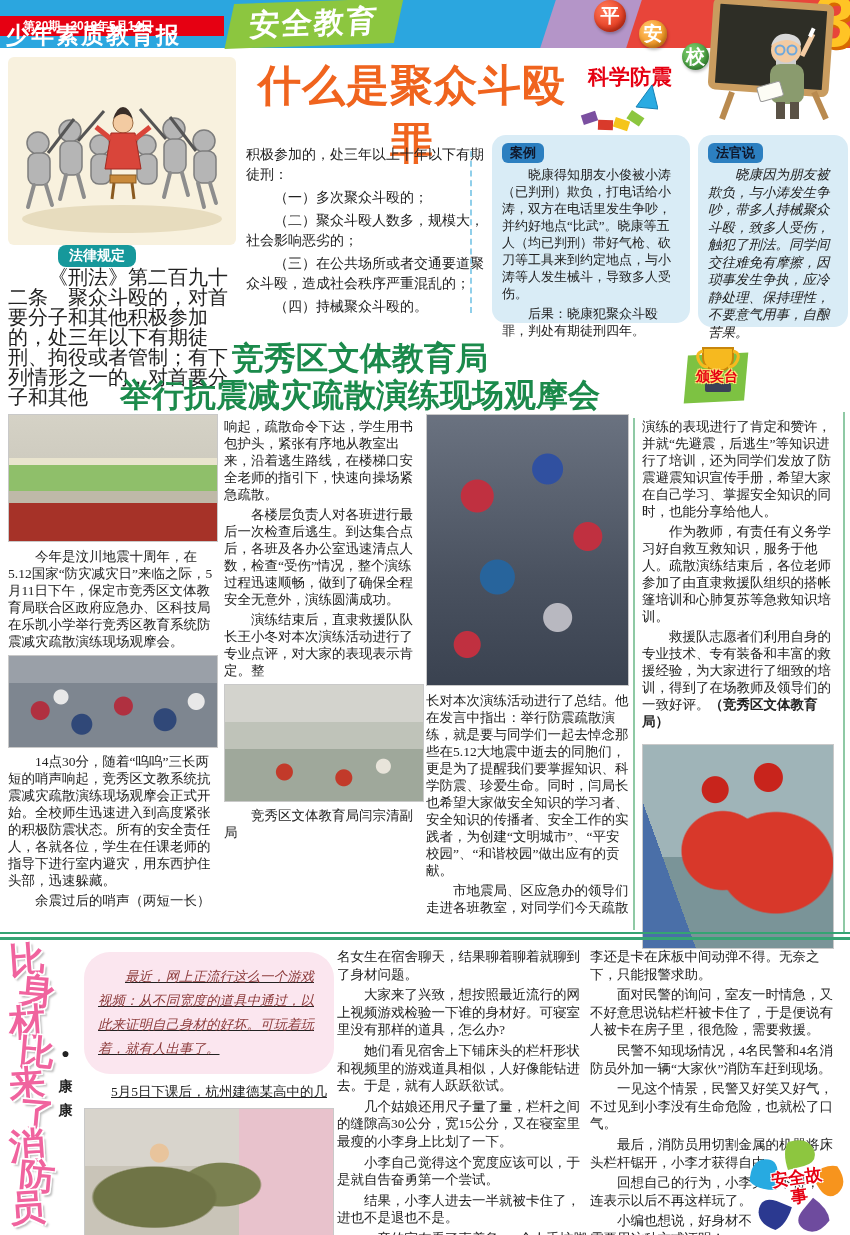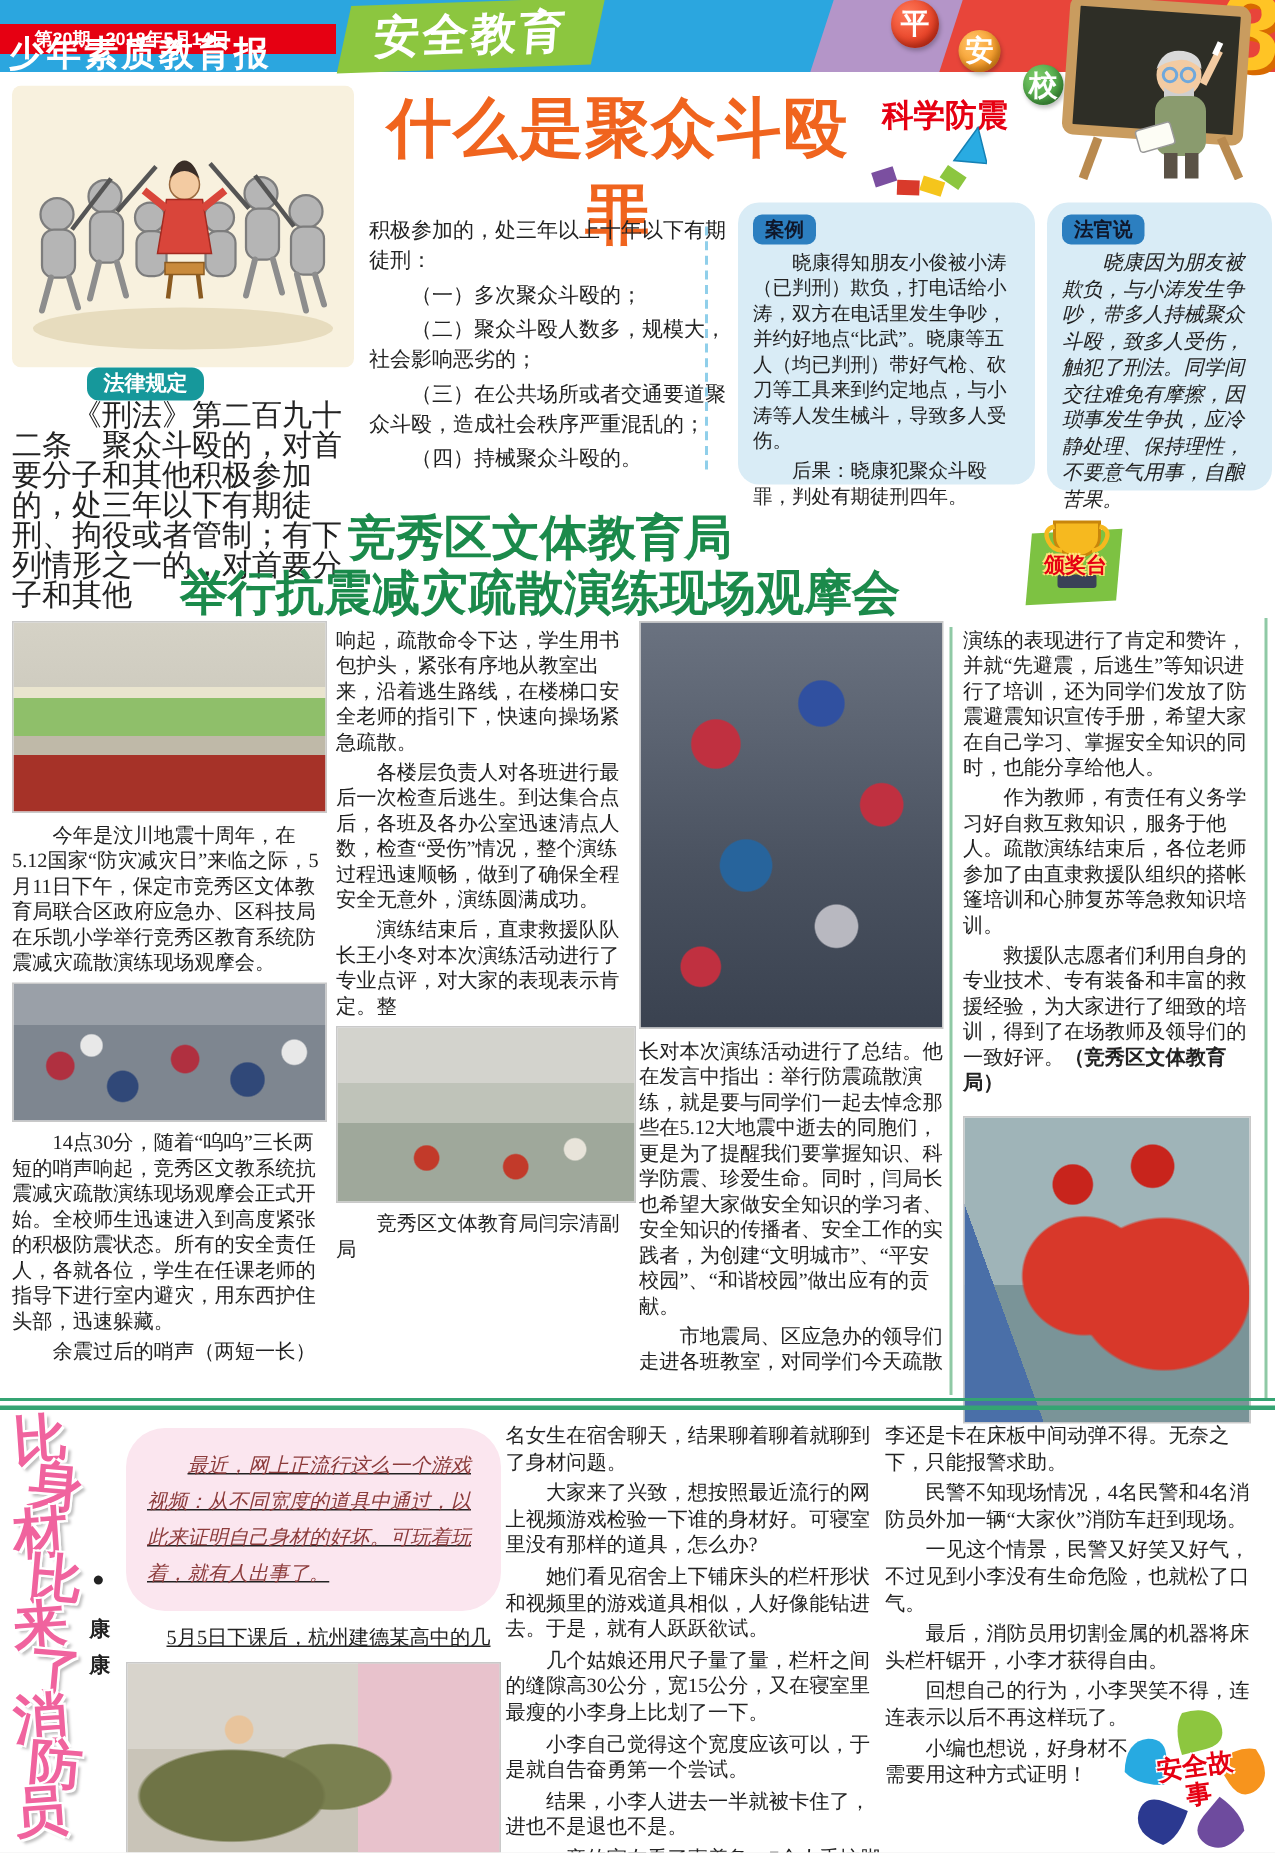--- a/index.html
+++ b/index.html
@@ -351,20 +351,21 @@
         <p>她们看见宿舍上下铺床头的栏杆形状和视频里的游戏道具相似，人好像能钻进去。于是，就有人跃跃欲试。</p>
         <p>几个姑娘还用尺子量了量，栏杆之间的缝隙高30公分，宽15公分，又在寝室里最瘦的小李身上比划了一下。</p>
         <p>小李自己觉得这个宽度应该可以，于是就自告奋勇第一个尝试。</p>
         <p>结果，小李人进去一半就被卡住了，进也不是退也不是。</p>
         <p>一旁的室友看了直着急，7个人手忙脚乱折腾了大半个小时，急出一身汗，结果小</p>
       </div>
 
     <div class="abs a3col a3-colC">
       <div class="cols">
           <p class="noindent">李还是卡在床板中间动弹不得。无奈之下，只能报警求助。</p>
+          <p>面对民警的询问，室友一时情急，又不好意思说钻栏杆被卡住了，于是便说有人被卡在房子里，很危险，需要救援。</p>
           <p>民警不知现场情况，4名民警和4名消防员外加一辆“大家伙”消防车赶到现场。</p>
           <p>一见这个情景，民警又好笑又好气，不过见到小李没有生命危险，也就松了口气。</p>
           <p>最后，消防员用切割金属的机器将床头栏杆锯开，小李才获得自由。</p>
           <p>回想自己的行为，小李哭笑不得，连连表示以后不再这样玩了。</p>
         </div>
       <div class="cols a3-tail">
           <p>小编也想说，好身材不需要用这种方式证明！</p>
         </div>
     </div>
 

